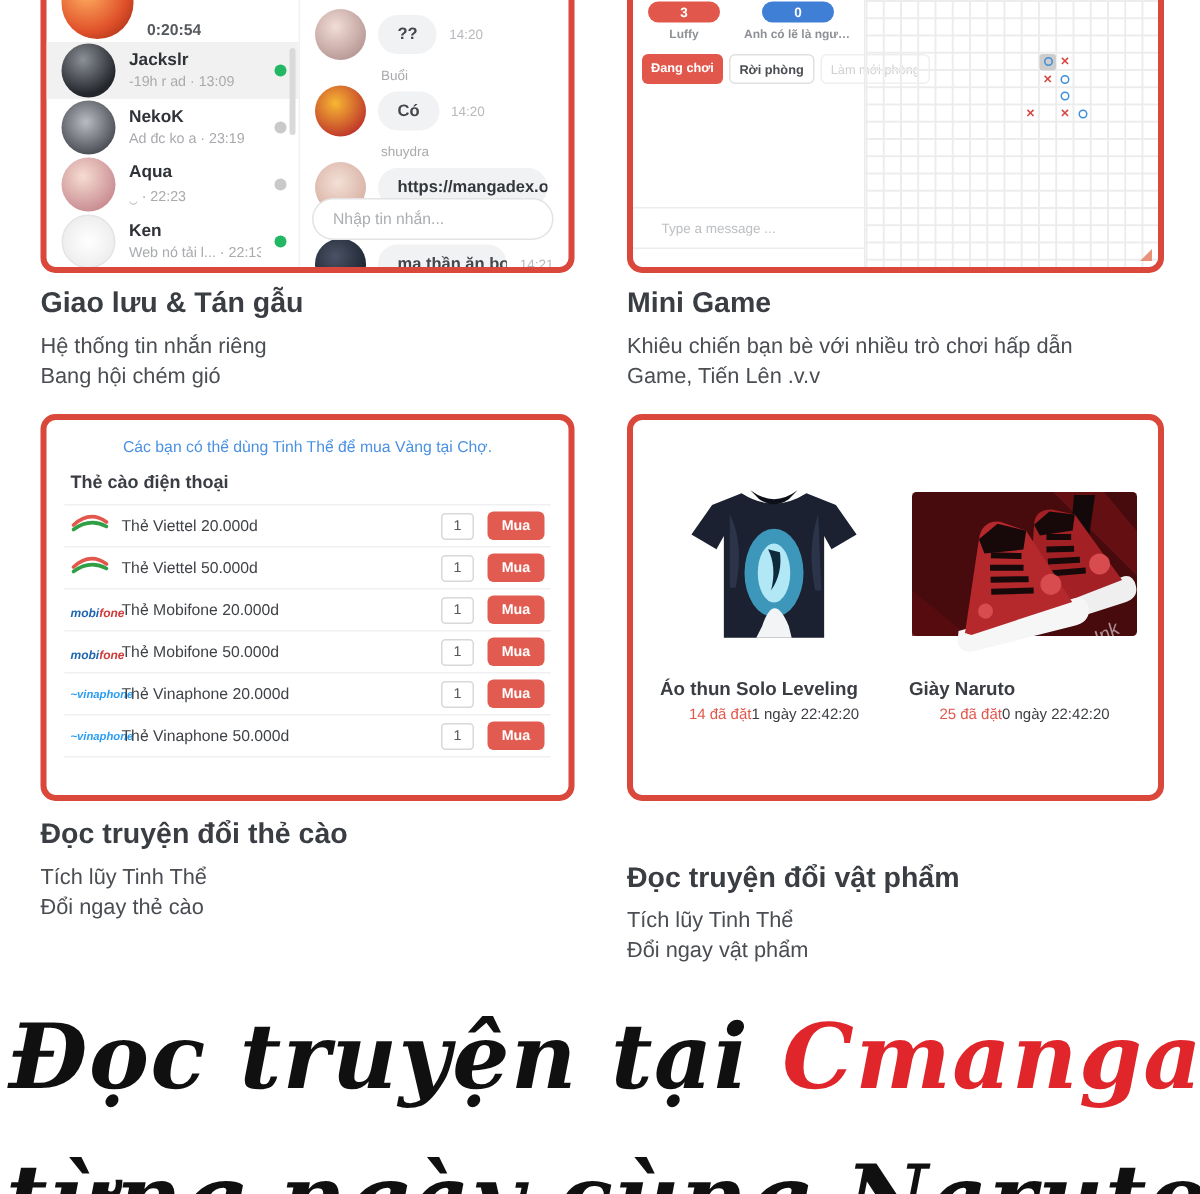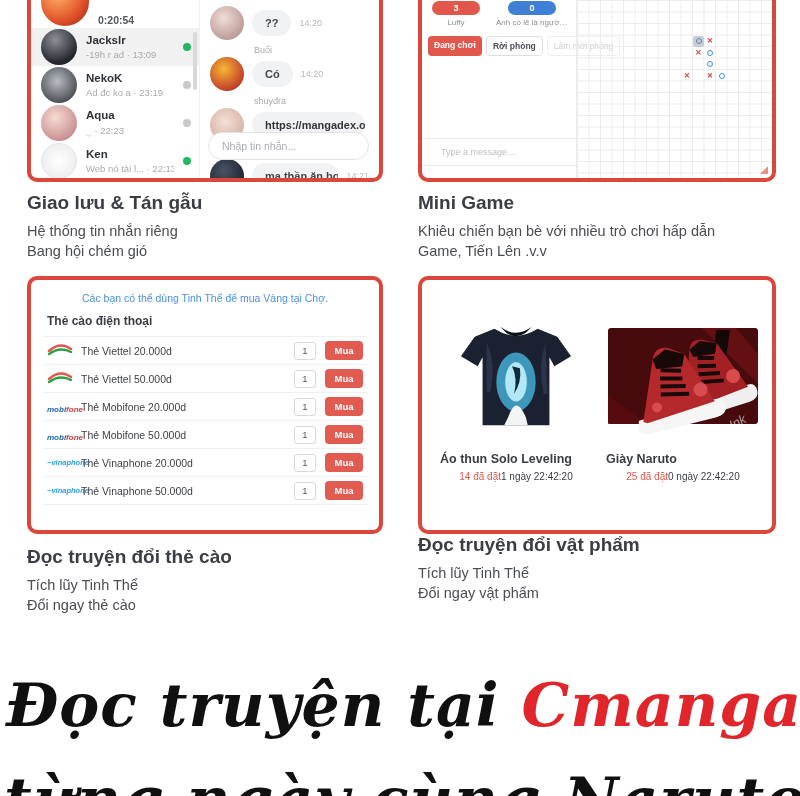--- a/index.html
+++ b/index.html
@@ -43,21 +43,21 @@
   .mtime{font-size:9px;color:#b7b9bc;flex:none;}
   .chat-input{position:absolute;left:8px;right:10px;bottom:18px;border:1px solid #e3e3e3;border-radius:16px;padding:7px 13px;font-size:10.5px;color:#aaadb1;background:#fff;cursor:text;}
 
   
   .game-panel{left:418px;top:-50px;width:358px;height:232px;}
   .game-left{position:absolute;left:0;top:0;bottom:0;width:154px;display:flex;flex-direction:column;}
   .players{display:flex;justify-content:space-between;margin:47px 8px 0 10px;}
   .player{display:flex;flex-direction:column;align-items:center;min-width:0;}
   .pill{min-width:48px;height:14px;border-radius:8px;color:#fff;font-size:9px;font-weight:bold;display:flex;align-items:center;justify-content:center;}
   .pill.red{background:#e2574c;} .pill.blue{background:#3f7fd6;}
-  .pname{font-size:8px;color:#8d9095;margin-top:3px;max-width:72px;white-space:nowrap;overflow:hidden;text-overflow:ellipsis;}
+  .pname{font-size:8px;color:#8d9095;margin-top:3px;max-width:72px;white-space:nowrap;overflow:hidden;text-overflow:ellipsis;font-weight:bold;}
   .game-buttons{display:flex;gap:4px;margin:9px 2px 0 6px;}
   .gbtn{font-size:8.5px;padding:4px 6px;border-radius:4px;white-space:nowrap;cursor:pointer;}
   .gbtn.red{background:#e2574c;color:#fff;font-weight:bold;}
   .gbtn.outline{background:#fff;border:1px solid #e0e0e0;color:#4a4d52;font-weight:bold;}
   .gbtn.disabled{background:#fff;border:1px solid #efefef;color:#cfcfcf;}
   .game-chat{flex:1;}
   .game-input{border-top:1px solid #ececec;border-bottom:1px solid #ececec;margin-bottom:12px;padding:8px 19px;font-size:9px;color:#bcbfc2;cursor:text;}
   .board{position:absolute;left:154px;top:0;right:0;bottom:0;border-left:1px solid #ececec;
     background:linear-gradient(to right,#ececec 1px,transparent 1px),linear-gradient(to bottom,#ececec 1px,transparent 1px);
     background-size:11.5px 11.5px;cursor:pointer;}
@@ -371,21 +371,21 @@
       </div>
 
     </div>
   </section>
 
   <div class="caption" style="left:27px;top:546px;width:356px;">
     <div class="cap-title">Đọc truyện đổi thẻ cào</div>
     <div class="cap-line">Tích lũy Tinh Thể</div>
     <div class="cap-line">Đổi ngay thẻ cào</div>
   </div>
-  <div class="caption" style="left:418px;top:534px;width:358px;">
+  <div class="caption" style="left:418px;top:575px;width:358px;">
     <div class="cap-title">Đọc truyện đổi vật phẩm</div>
     <div class="cap-line">Tích lũy Tinh Thể</div>
     <div class="cap-line">Đổi ngay vật phẩm</div>
   </div>
 
   <div class="hero">
     <div class="hero-line hero-l1"><span>Đọc truyện tại </span><span class="brand">Cmanga</span></div>
     <div class="hero-line hero-l2">từng ngày cùng Naruto nhé</div>
   </div>
 

